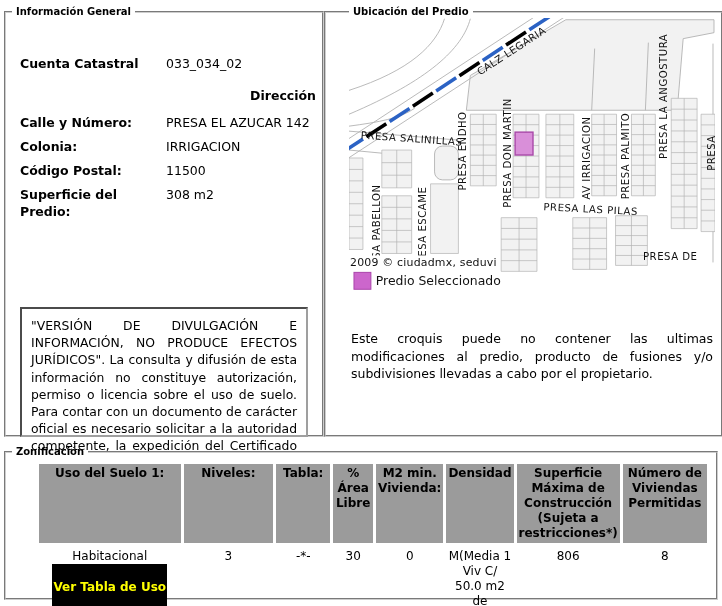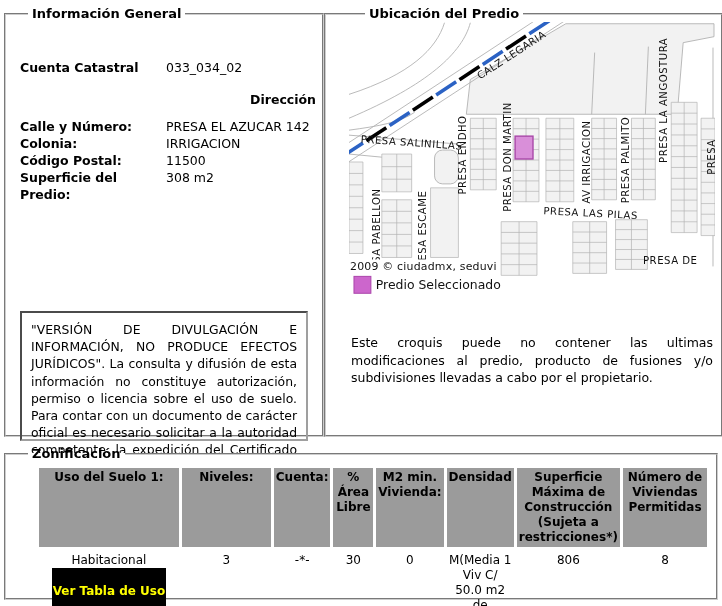--- a/index.html
+++ b/index.html
@@ -1,25 +1,25 @@
 <!DOCTYPE html>
 <html><head>
 <meta charset="utf-8">
 <style>
   html,body{margin:0;padding:0;background:#fff;}
   body{font-family:"DejaVu Sans","Liberation Sans",sans-serif;color:#000;}
   .page{position:relative;width:722px;height:606px;background:#fff;overflow:hidden;}
   fieldset{position:absolute;margin:0;padding:0 6px;border:2px groove #cdcdcd;background:#fff;box-sizing:border-box;}
-  legend{font-weight:bold;font-size:13px;padding:0 4px;margin-left:16px;}
+  legend{font-weight:bold;font-size:10px;padding:0 4px;margin-left:0;}
   #panel-info{left:4px;top:6px;width:320px;height:431px;}
   #panel-map{left:324px;top:6px;width:382px;height:431px;padding-left:23px;}
   #panel-zon{left:4px;top:446px;width:714px;height:154px;}
 
   
-  .kv{display:grid;grid-template-columns:146px 1fr;font-size:12.5px;line-height:17px;padding-left:8px;}
+  .kv{display:grid;grid-template-columns:146px 1fr;font-size:12.5px;line-height:17px;padding-left:8px;margin-top:7px;}
   .kv .lbl{font-weight:bold;}
   .kv.first{margin-top:38px;}
   .heading{font-weight:bold;font-size:12.5px;line-height:17px;margin-top:15px;padding-left:8px;text-align:right;}
   .addr{margin-top:10px;}
   .disclaimer{position:absolute;left:14px;top:290px;width:288px;height:130px;border:2px inset #9f9f9f;
     box-sizing:border-box;padding:8px 9px;font-size:12.4px;line-height:17.2px;text-align:justify;}
 
   
   #map{display:block;margin-top:1px;}
   .note{margin:34px 2px 0 2px;font-size:12.5px;line-height:17.5px;text-align:justify;}
@@ -150,21 +150,21 @@
           <col style="width:40px">
         <col style="width:61px">
           <col style="width:58px">
           <col style="width:88px">
           <col style="width:85px">
       </colgroup>
       <thead>
         <tr>
           <th>Uso del Suelo 1:</th>
           <th>Niveles:</th>
-          <th>Cuenta:</th>
+          <th>Tabla:</th>
           <th>% Área Libre</th>
           <th>M2 min. Vivienda:</th>
           <th>Densidad</th>
           <th>Superficie Máxima de Construcción (Sujeta a restricciones*)</th>
           <th>Número de Viviendas Permitidas</th>
         </tr>
       </thead>
       <tbody>
         <tr>
           <td>

